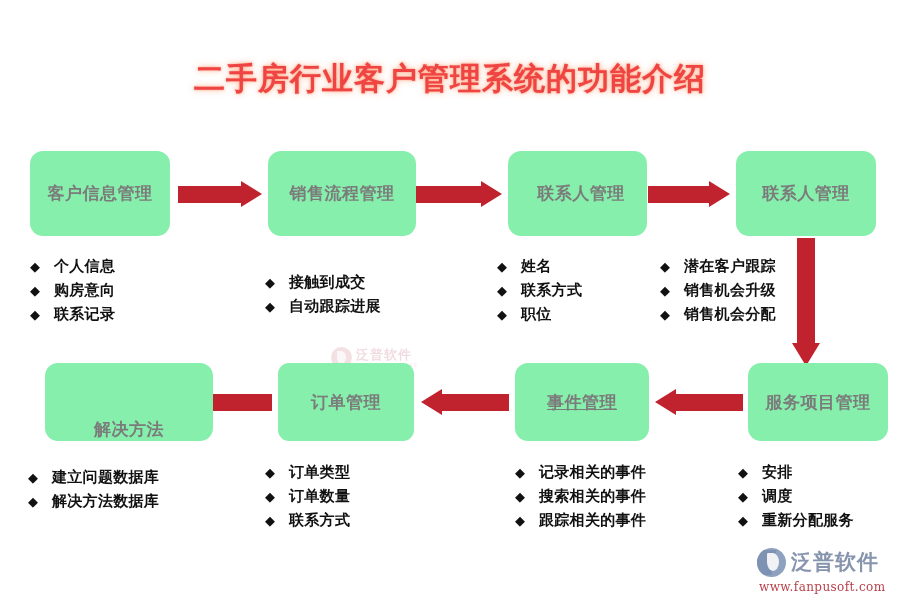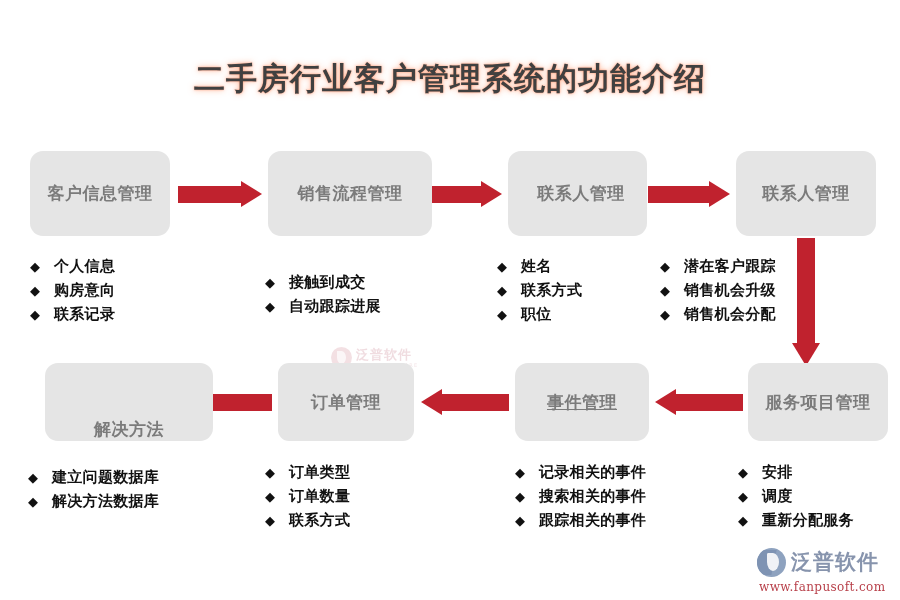--- a/index.html
+++ b/index.html
@@ -13,29 +13,29 @@
   #canvas{position:relative;width:900px;height:600px;}
 
   
   .title{
     position:absolute;
     left:0;top:58px;width:900px;
     text-align:center;
     font-size:31px;
     font-weight:bold;
     letter-spacing:1px;
-    color:#404040;
+    color:#ef4444;
     text-shadow:0 0 6px rgba(255,120,60,.55), 0 0 2px rgba(255,90,40,.6);
     white-space:nowrap;
   }
 
   
   .box{
     position:absolute;
-    background:#e5e5e5;
+    background:#86efac;
     border-radius:13px;
     display:flex;
     align-items:center;
     justify-content:center;
     color:#7b7b7b;
     font-size:17px;
     font-weight:bold;
     letter-spacing:.5px;
     white-space:nowrap;
     z-index:3;
@@ -208,21 +208,21 @@
       <span class="wm-name">泛普软件</span>
       <span class="wm-sub">FANPU SOFTWARE</span>
     </div>
   </div>
 
   <div class="title">二手房行业客户管理系统的功能介绍</div>
 
   <div class="box" style="left:30px;top:151px;width:140px;height:85px;">
     <span>客户信息管理</span>
   </div>
-  <div class="box" style="left:268px;top:151px;width:164px;height:85px;">
+  <div class="box" style="left:268px;top:151px;width:148px;height:85px;">
     <span>销售流程管理</span>
   </div>
   <div class="box" style="left:508px;top:151px;width:132px;height:85px;padding-left:7px;">
     <span>联系人管理</span>
   </div>
   <div class="box" style="left:736px;top:151px;width:140px;height:85px;">
     <span>联系人管理</span>
   </div>
 
   <div class="arrow-h arrow-right" style="left:178px;top:181px;width:84px;">

